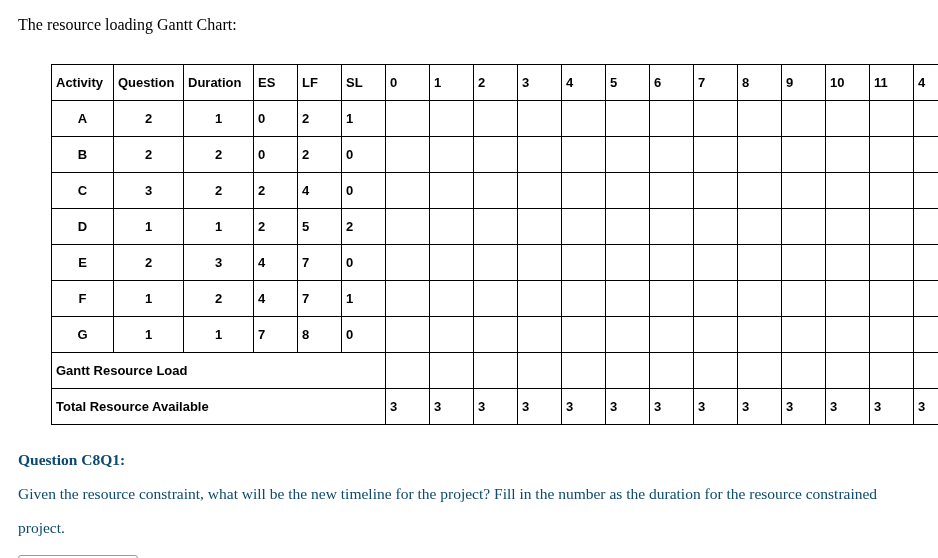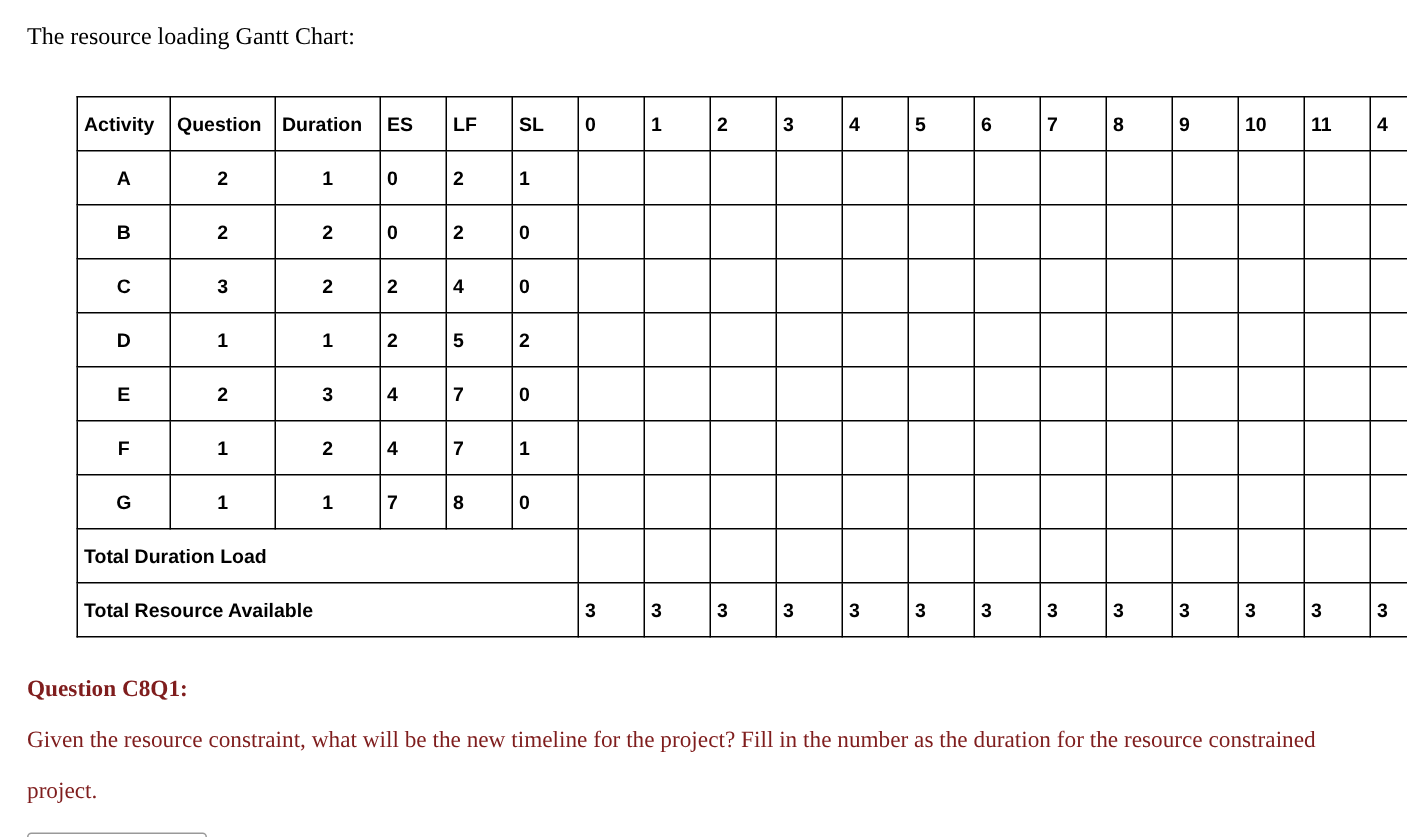--- a/index.html
+++ b/index.html
@@ -39,21 +39,21 @@
     }
     .col-activity { width: 62px; }
     .col-resource { width: 70px; }
     .col-duration { width: 70px; }
     .col-narrow { width: 44px; }
     .empty-cell {
       background: #fff;
     }
     .footer-question {
       margin-top: 18px;
-      color: #7f1d1d;
+      color: #0c4a6e;
       font-size: 15.5px;
       line-height: 2.2;
     }
     .q-title {
       font-weight: bold;
     }
     .input-box {
       margin-top: 10px;
       width: 120px;
       height: 30px;
@@ -256,21 +256,21 @@
         <td class="empty-cell"></td>
         <td class="empty-cell"></td>
         <td class="empty-cell"></td>
         <td class="empty-cell"></td>
         <td class="empty-cell"></td>
         <td class="empty-cell"></td>
         <td class="empty-cell"></td>
         <td class="empty-cell"></td>
       </tr>
       <tr>
-        <td colspan="6">Total Duration Load</td>
+        <td colspan="6">Gantt Resource Load</td>
         <td class="empty-cell"></td>
         <td class="empty-cell"></td>
         <td class="empty-cell"></td>
         <td class="empty-cell"></td>
         <td class="empty-cell"></td>
         <td class="empty-cell"></td>
         <td class="empty-cell"></td>
         <td class="empty-cell"></td>
         <td class="empty-cell"></td>
         <td class="empty-cell"></td>

